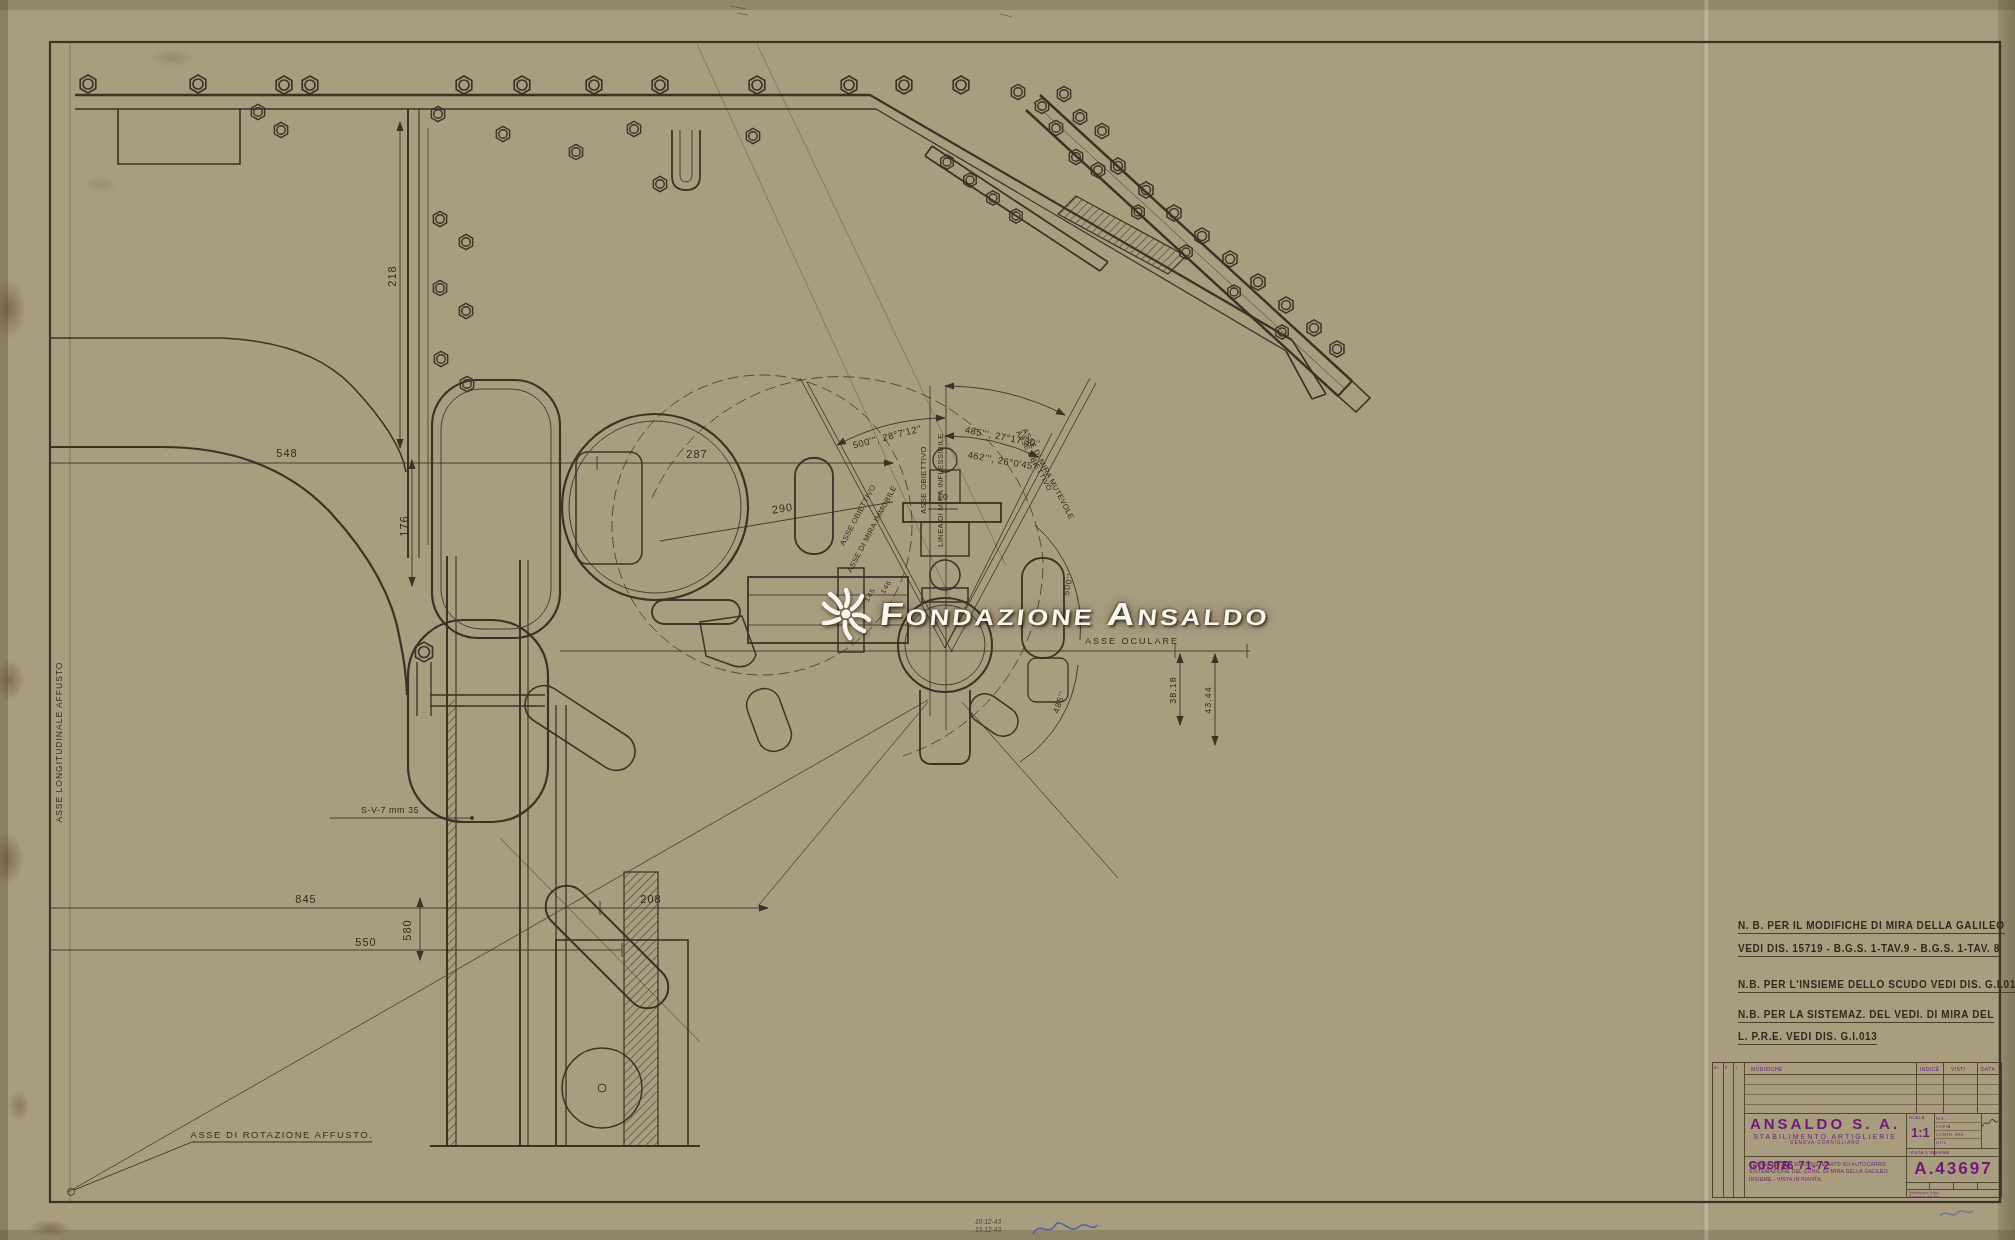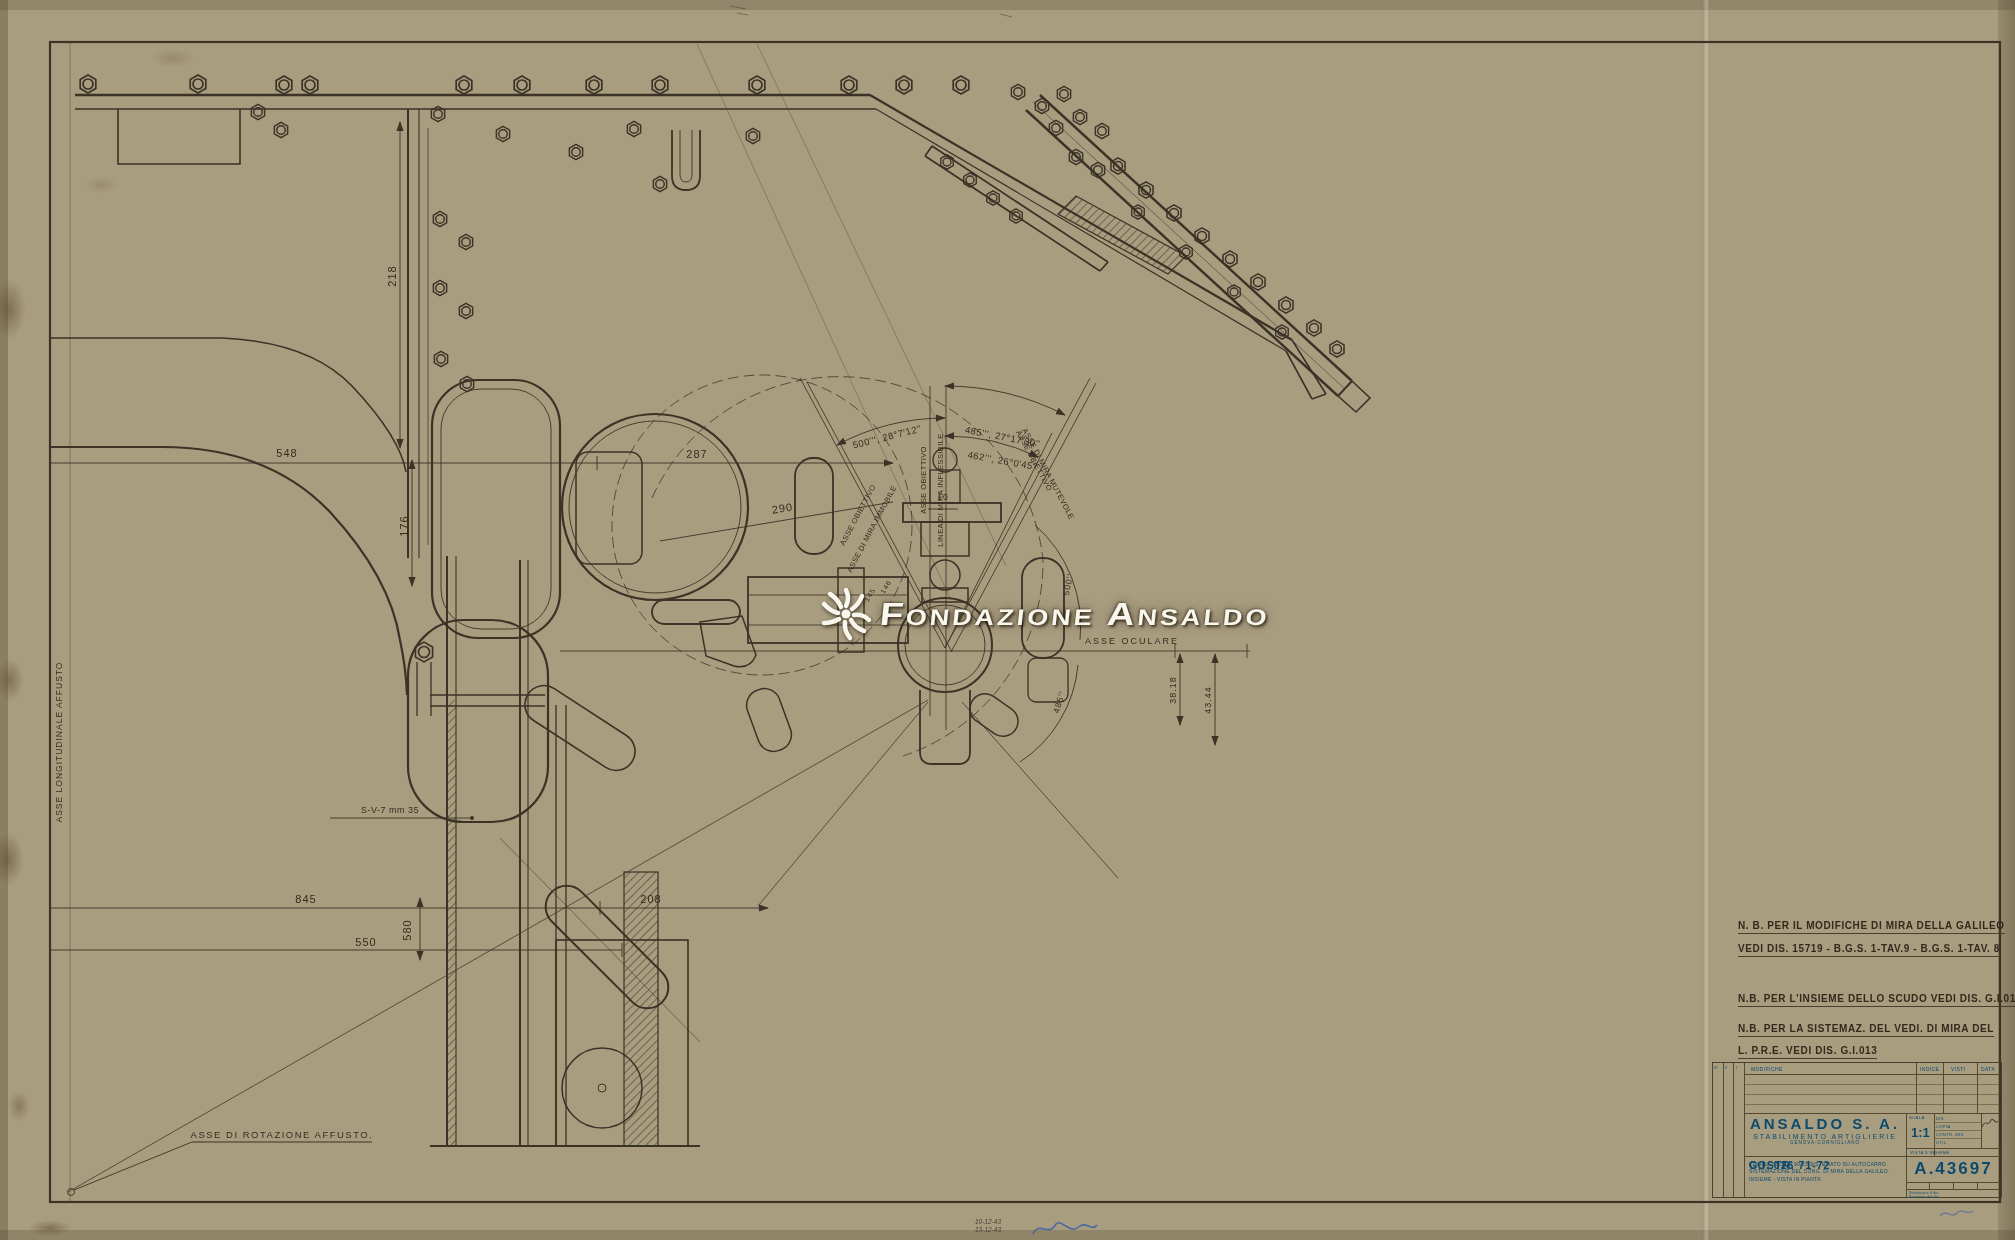--- a/index.html
+++ b/index.html
@@ -14,22 +14,22 @@
   .crease-v{position:absolute;top:0;height:1240px;width:8px;pointer-events:none;
     background:linear-gradient(90deg,rgba(90,78,52,.16),rgba(255,252,240,.28) 55%,rgba(90,78,52,.10));}
   svg text{fill:#352c1e;font-family:"Liberation Sans","DejaVu Sans",sans-serif;}
   .wm{position:absolute;left:818px;top:586px;display:flex;align-items:center;gap:6px;pointer-events:none;}
   .wm-text{font-size:38px;font-weight:700;font-variant:small-caps;letter-spacing:3px;
     color:#f8f6ed;transform:skewX(-6deg) scaleY(.84);white-space:nowrap;
     text-shadow:2px 2px 3px rgba(35,28,14,.75),-1px -1px 2px rgba(35,28,14,.45),0 0 12px rgba(45,35,15,.55);}
   .notes{position:absolute;left:1738px;top:920px;color:#33291c;}
   .note{font-size:10px;font-weight:700;letter-spacing:.6px;border-bottom:1.2px solid #4a3f2c;
     padding-bottom:2px;width:max-content;white-space:nowrap;}
-  .n1{margin-bottom:9px}.n2{margin-bottom:36px}.n3{margin-bottom:16px}.n4{margin-bottom:8px}
-  .tb{position:absolute;left:1712px;top:1062px;width:288px;height:134px;border:1.6px solid #4a4030;color:#0c4a6e;}
+  .n1{margin-bottom:9px}.n2{margin-bottom:22px}.n3{margin-bottom:16px}.n4{margin-bottom:8px}
+  .tb{position:absolute;left:1712px;top:1062px;width:288px;height:134px;border:1.6px solid #4a4030;color:#701a75;}
   .tb *{position:absolute;box-sizing:border-box;}
   .vline{border-left:1px solid #55492f;top:0;bottom:0;width:0;}
   .hline{border-top:1px solid #55492f;left:31px;right:0;height:0;}
   .hfaint{border-top:.8px solid rgba(85,73,47,.55);left:31px;right:0;height:0;}
   .tb .lab{position:absolute;font-size:5px;letter-spacing:.4px;white-space:nowrap;}
   .company{left:31px;width:162px;top:52px;text-align:center;}
   .company .c1{position:static;display:block;font-size:15px;font-weight:700;letter-spacing:3px;}
   .company .c2{position:static;display:block;font-size:7px;letter-spacing:2px;margin-top:1px;}
   .company .c3{position:static;display:block;font-size:4.5px;letter-spacing:1px;}
   .desc{left:36px;top:96px;width:155px;}

